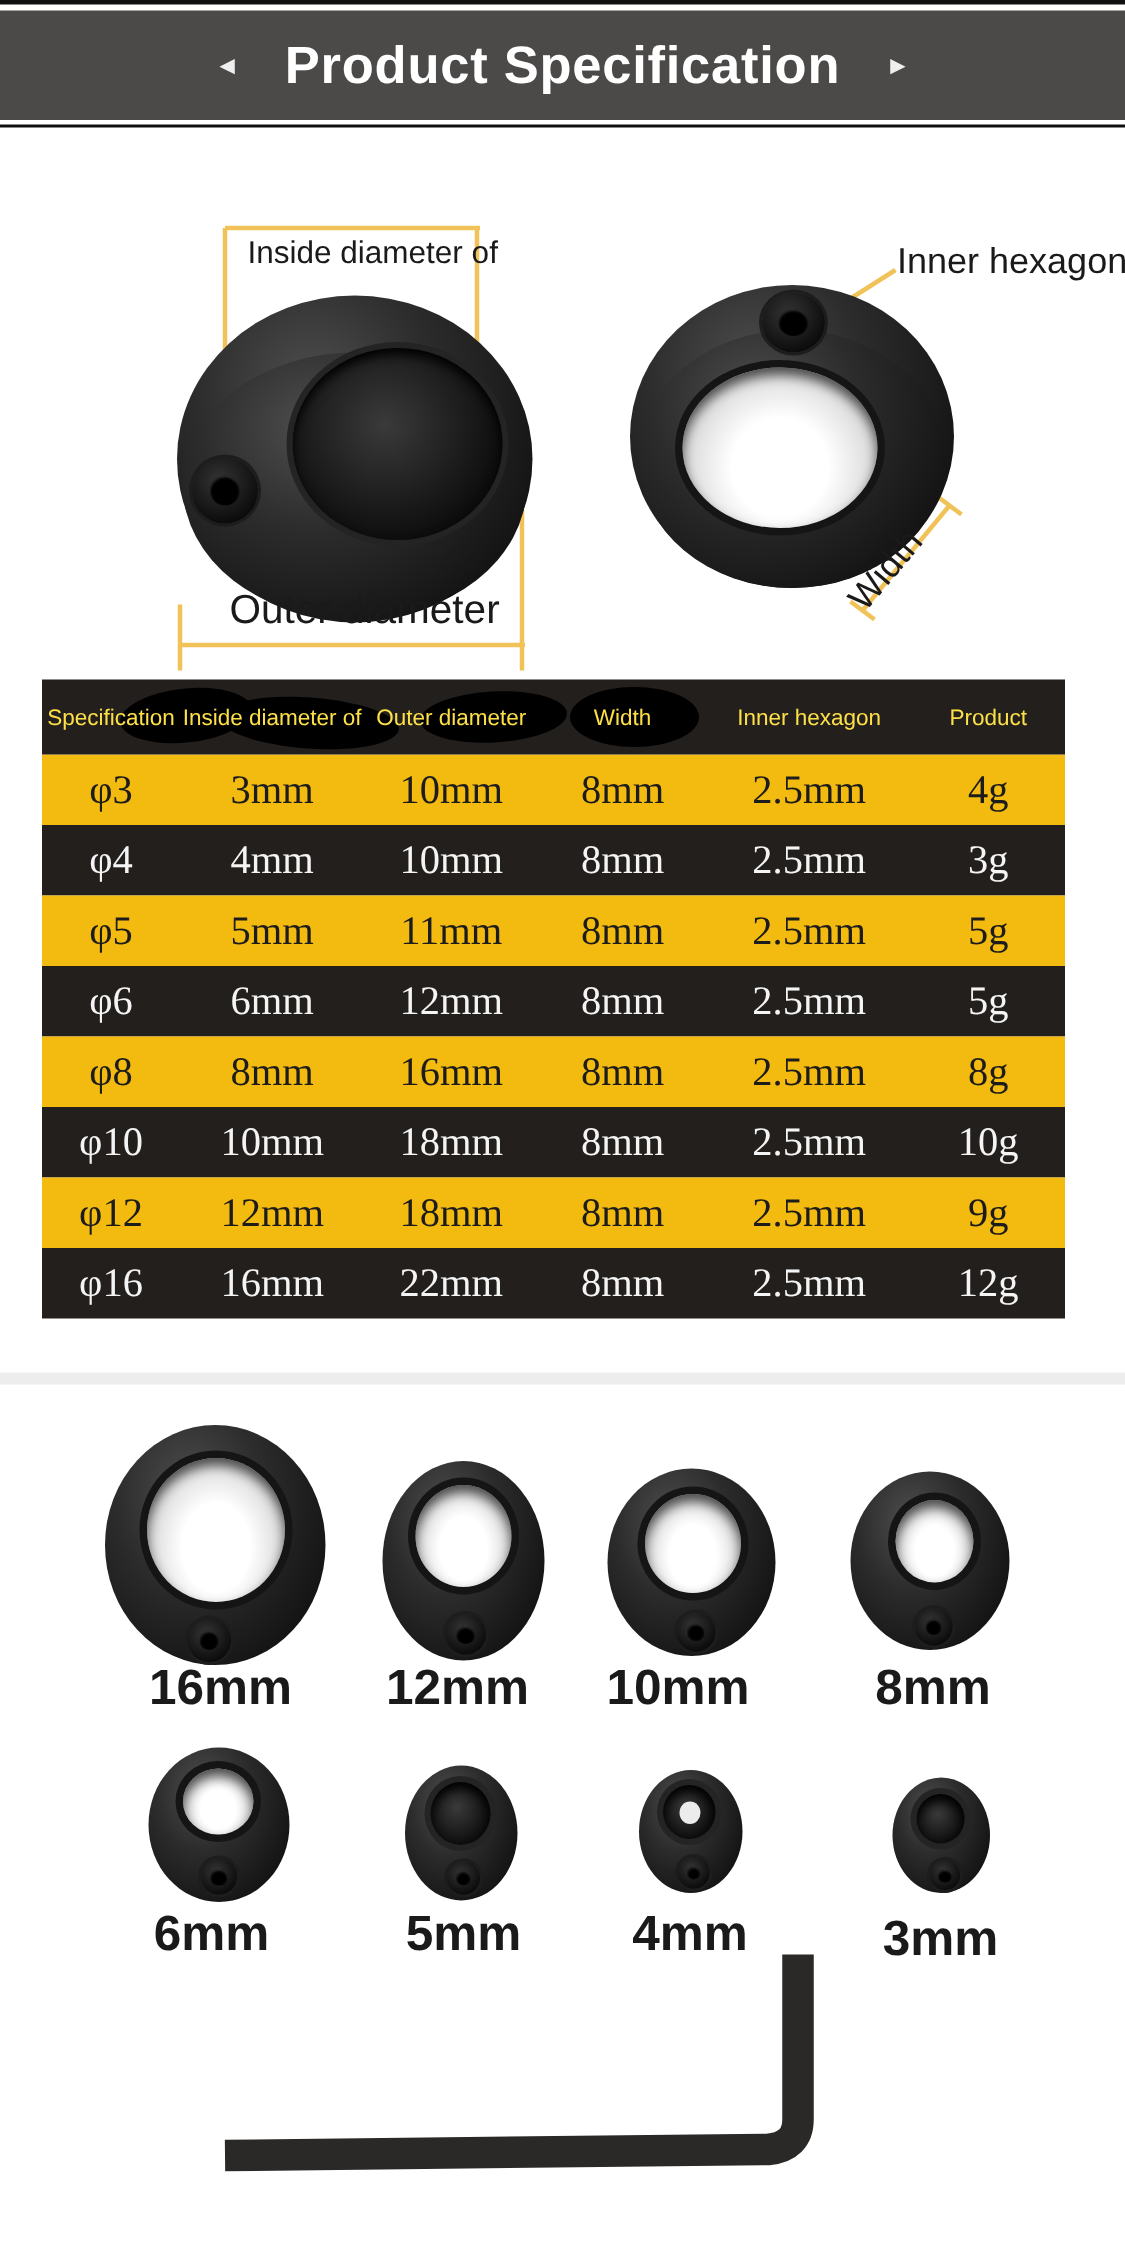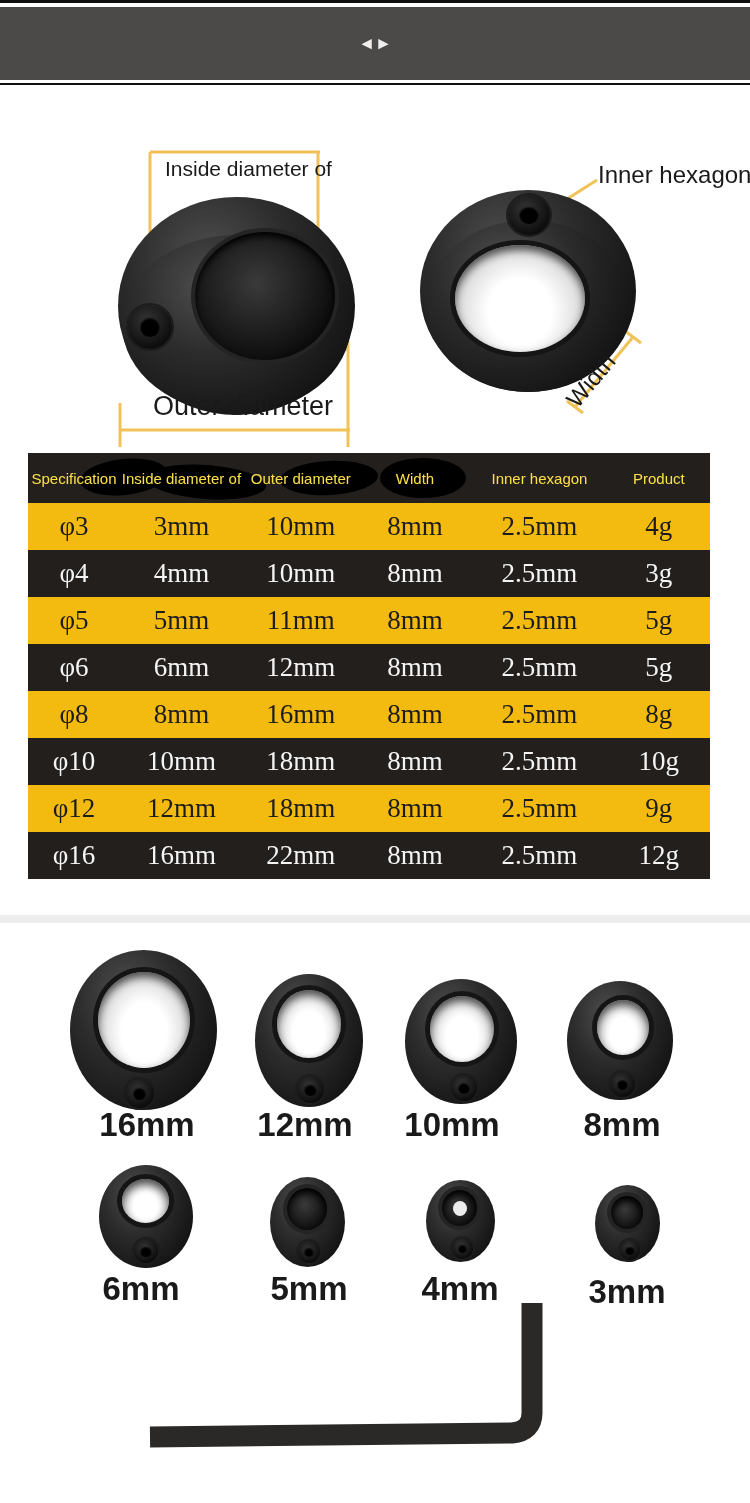--- a/index.html
+++ b/index.html
@@ -52,20 +52,21 @@
   .g-label{position:absolute;width:140px;text-align:center;font-size:33px;font-weight:bold;color:#1a1a1a;}
 </style>
 </head>
 <body>
 
 <div class="canvas">
 
   <div class="rule" style="top:0;height:3px;"></div>
   <div class="hdr-band">
     <span class="hdr-arrow">◄</span>
+    <span class="hdr-title">Product Specification</span>
     <span class="hdr-arrow">►</span>
   </div>
   <div class="rule" style="top:83px;height:3px;"></div>
 
   <div class="illus">
 
     <svg class="dimsvg" width="750" height="366" viewBox="0 0 750 366">
       <g stroke="#f0c257" stroke-width="3" fill="none">
         <path d="M150,67 H320"></path>
         <path d="M150,67 V150"></path>

